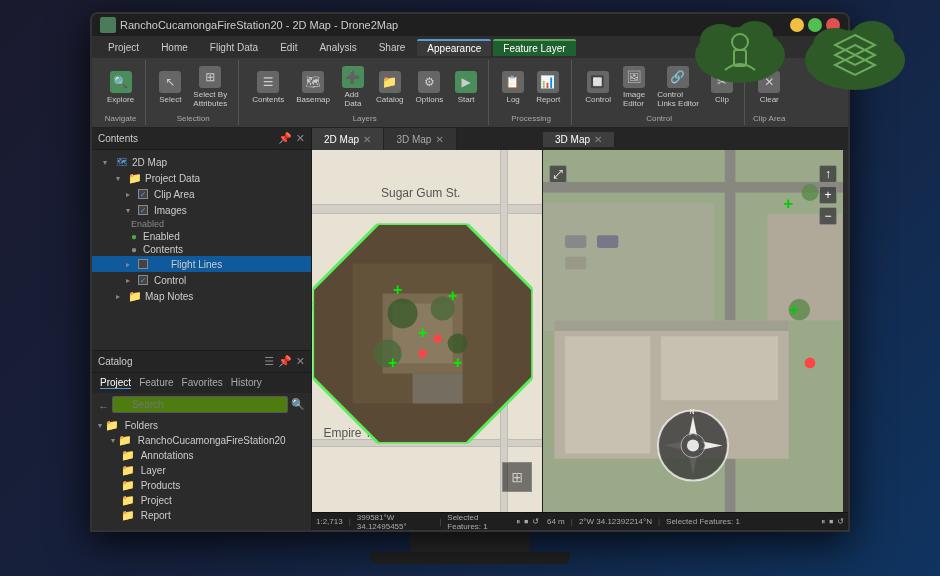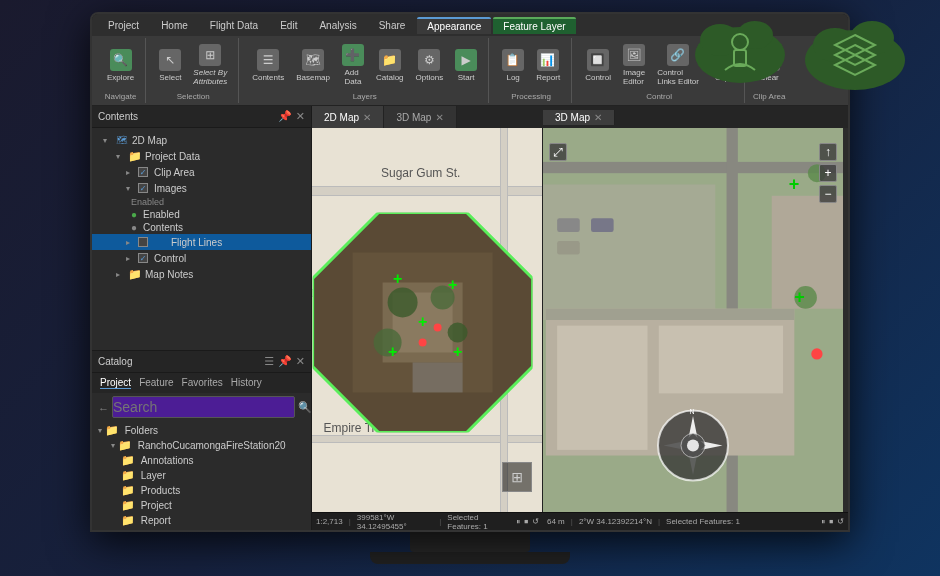--- a/index.html
+++ b/index.html
@@ -465,20 +465,27 @@
       <polygon points="55,25 75,35 55,45 35,35" fill="none" stroke="#6aaa5a" stroke-width="2"></polygon>
       <polygon points="55,35 75,45 55,55 35,45" fill="none" stroke="#6aaa5a" stroke-width="2"></polygon>
       <polygon points="55,45 75,55 55,65 35,55" fill="none" stroke="#6aaa5a" stroke-width="2"></polygon>
     </svg>
   </div>
 
   <div style="display:flex;flex-direction:column;align-items:center;position:relative;z-index:5;">
     <div class="monitor">
       <div class="app-window">
 
+        <div class="title-bar">
+          <div class="title-bar-icon"></div>
+          <span class="title-bar-text">RanchoCucamongaFireStation20 - 2D Map - Drone2Map</span>
+          <div class="title-bar-btn btn-min"></div>
+          <div class="title-bar-btn btn-max"></div>
+          <div class="title-bar-btn btn-close"></div>
+        </div>
 
         <div class="ribbon-tabs">
           <div class="ribbon-tab">Project</div>
           <div class="ribbon-tab">Home</div>
           <div class="ribbon-tab">Flight Data</div>
           <div class="ribbon-tab">Edit</div>
           <div class="ribbon-tab">Analysis</div>
           <div class="ribbon-tab">Share</div>
           <div class="ribbon-tab active">Appearance</div>
           <div class="ribbon-tab" style="background:#1f6030;color:#fff;border-top:2px solid #5aaa5a;">Feature Layer</div>
@@ -499,21 +506,21 @@
           </div>
 
           <div class="ribbon-group">
             <div class="ribbon-buttons">
               <div class="ribbon-btn">
                 <div class="ribbon-btn-icon gray">↖</div>
                 <span>Select</span>
               </div>
               <div class="ribbon-btn">
                 <div class="ribbon-btn-icon gray">⊞</div>
-                <span style="text-align:center;font-style:italic;">Select By<br>Attributes</span>
+                <span style="text-align:center;">Select By<br>Attributes</span>
               </div>
             </div>
             <span class="ribbon-group-label">Selection</span>
           </div>
 
           <div class="ribbon-group">
             <div class="ribbon-buttons">
               <div class="ribbon-btn">
                 <div class="ribbon-btn-icon gray">☰</div>
                 <span>Contents</span>
@@ -685,21 +692,21 @@
 
               <div class="catalog-tabs">
                 <span class="catalog-tab active">Project</span>
                 <span class="catalog-tab">Feature</span>
                 <span class="catalog-tab">Favorites</span>
                 <span class="catalog-tab">History</span>
               </div>
 
               <div class="catalog-search">
                 <span style="color:#888;font-size:11px;">←</span>
-                <input type="text" placeholder="Search" style="flex: 1 1 0%; background: #4c1d95; border: 1px solid rgb(85, 85, 85); color: rgb(204, 204, 204); font-size: 14px; padding: 2px 0; border-radius: 2px;">
+                <input type="text" placeholder="Search" style="flex: 1 1 0%; background: #4d7c0f; border: 1px solid rgb(85, 85, 85); color: rgb(204, 204, 204); font-size: 10px; padding: 2px 19px; border-radius: 2px;">
                 <span style="color:#888;font-size:11px;">🔍</span>
               </div>
 
               <div class="catalog-tree">
                 <div class="tree-item">
                   <span class="tree-arrow">▾</span>
                   <span class="folder-icon">📁</span>
                   <span style="margin-left:3px;">Folders</span>
                 </div>
                 <div class="tree-item">

